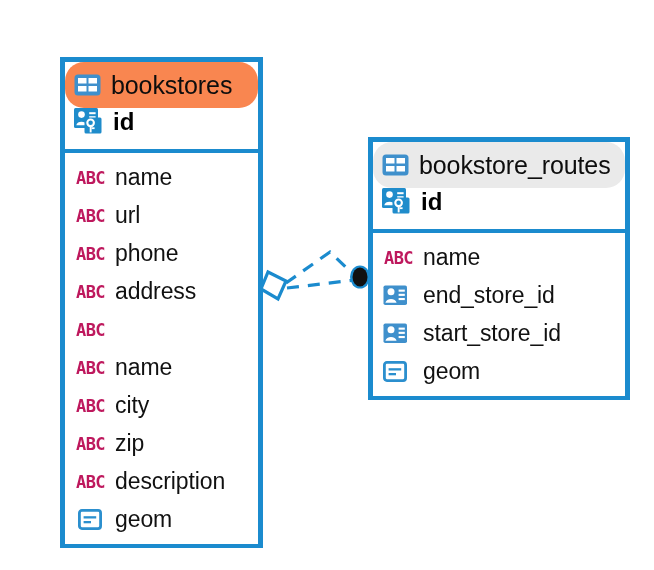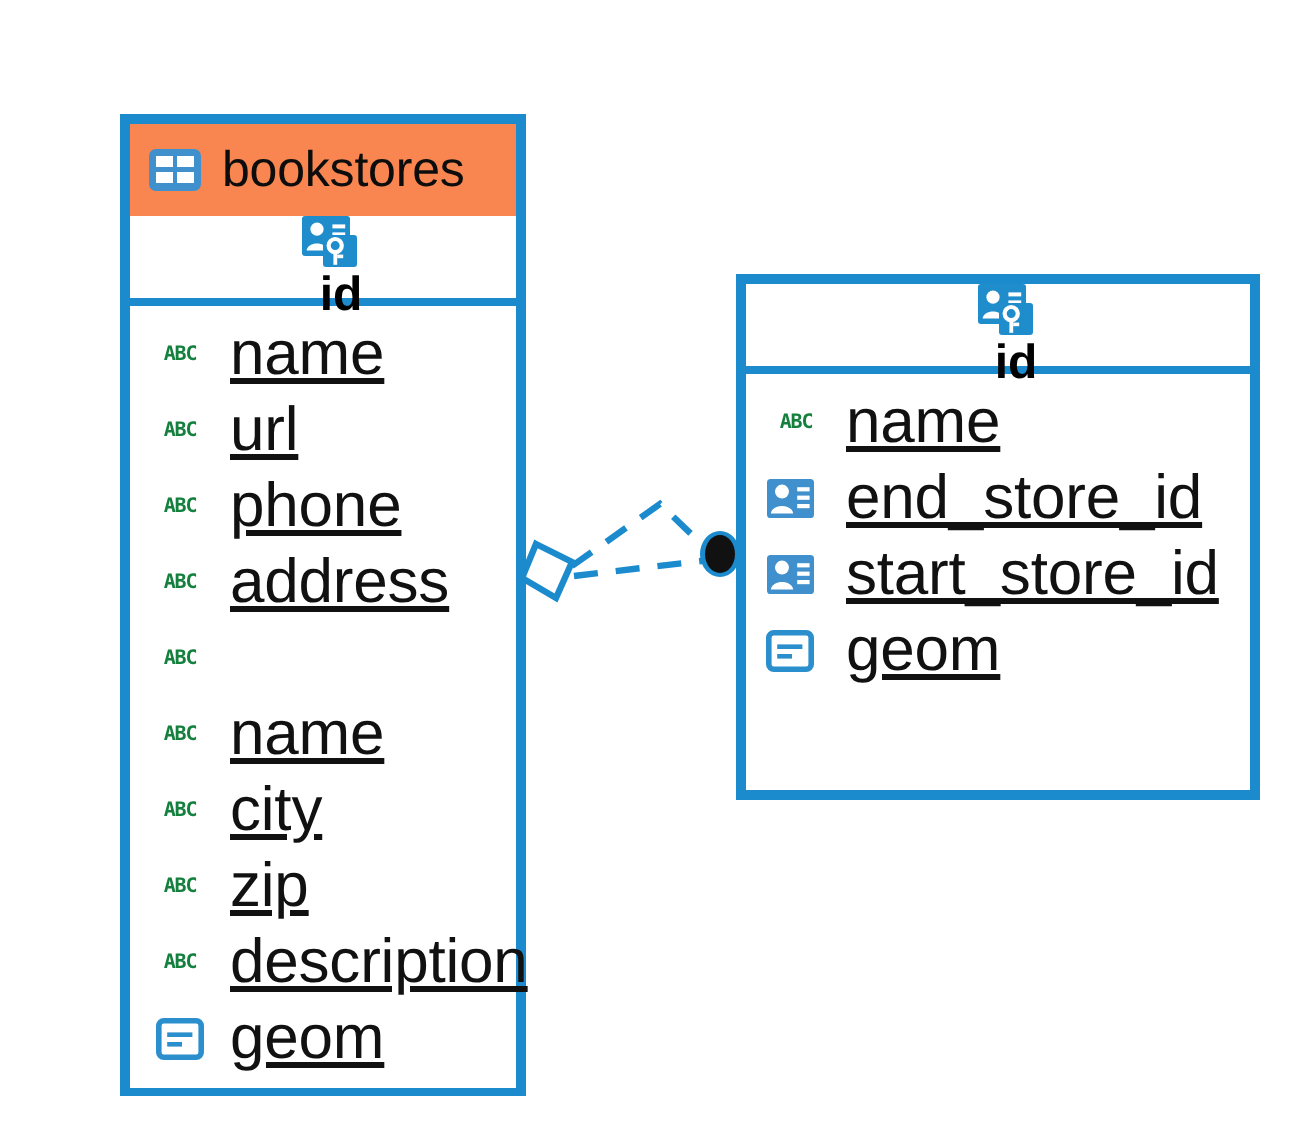--- a/index.html
+++ b/index.html
@@ -18,71 +18,70 @@
     background:#ffffff;
     border:5px solid #1b8bce;
     box-sizing:border-box;
   }
   .entity-header{
     display:flex;
     align-items:center;
     box-sizing:border-box;
     padding:4px 8px 4px 9px;
     height:46px;
+    border-radius:19px;
   }
   .entity-header .ttl{
     font-size:25px;
     color:#0d0d0d;
     margin-left:10px;
     letter-spacing:-0.1px;
     white-space:nowrap;
   }
   .hdr-orange{background:#f98650;}
   .hdr-gray{background:#eaeaea;}
 
   .pk-row{
-    display:flex;align-items:center;
+    display:flex;align-items:flex-start;
     height:45px;
     box-sizing:border-box;
     padding-left:9px;
     border-bottom:4px solid #1b8bce;
     background:#ffffff;
-    flex-direction:column;
   }
   .pk-row .fname{
     font-size:24px;font-weight:bold;color:#000;
     margin-left:9px;
   }
   .fields{padding:5px 0 6px 0;background:#ffffff;}
   .field-row{
     display:flex;align-items:center;
     height:38px;
     padding-left:10px;
     box-sizing:border-box;
   }
   .field-row .fname{
-    font-size:31px;color:#111;
+    font-size:23px;color:#111;
     margin-left:10px;
     white-space:nowrap;
     letter-spacing:-0.1px;
-    text-decoration:underline;
   }
 
   
   .ico{flex:0 0 auto;display:inline-flex;align-items:center;justify-content:center;}
   .ico svg{display:block;}
   .abc-ico{
     flex:0 0 auto;
     font-family:"DejaVu Sans Mono", monospace;
-    font-size:10px;
+    font-size:17px;
     font-weight:bold;
-    color:#15803d;
+    color:#be185d;
     letter-spacing:-0.6px;
     width:30px;
-    text-align:center;
+    text-align:right;
     line-height:1;
     position:relative;
     top:1px;
   }
 
   
   #rel{position:absolute;left:0;top:0;width:654px;height:570px;pointer-events:none;}
 </style>
 </head>
 <body>
@@ -193,20 +192,32 @@
           </svg>
         </span>
         <span class="fname">geom</span>
       </div>
 
     </div>
   </div>
 
   <div class="entity" id="ent-routes" style="left:368px;top:137px;width:262px;height:263px;">
 
+    <div class="entity-header hdr-gray">
+      <span class="ico">
+        <svg width="27" height="22" viewBox="0 0 27 22">
+          <rect x="0.5" y="0.5" width="26" height="21" rx="3.5" ry="3.5" fill="#3f90cc"></rect>
+          <rect x="4" y="4" width="8.5" height="5.5" fill="#ffffff"></rect>
+          <rect x="14.5" y="4" width="8.5" height="5.5" fill="#ffffff"></rect>
+          <rect x="4" y="12" width="8.5" height="5.5" fill="#ffffff"></rect>
+          <rect x="14.5" y="12" width="8.5" height="5.5" fill="#ffffff"></rect>
+        </svg>
+      </span>
+      <span class="ttl">bookstore_routes</span>
+    </div>
 
     <div class="pk-row">
       <span class="ico">
         <svg width="30" height="26" viewBox="0 0 30 26">
           <rect x="0" y="0" width="24" height="20" rx="1.5" fill="#1f8ccb"></rect>
           <circle cx="7.5" cy="6.6" r="3.3" fill="#ffffff"></circle>
           <path d="M 2.3 17.2 C 2.9 12.6 12.1 12.6 12.7 17.2 Z" fill="#ffffff"></path>
           <rect x="15.2" y="4.2" width="6.4" height="2" fill="#ffffff"></rect>
           <rect x="15.2" y="8.2" width="6.4" height="2" fill="#ffffff"></rect>
           <rect x="15.2" y="12.2" width="6.4" height="2" fill="#ffffff"></rect>

